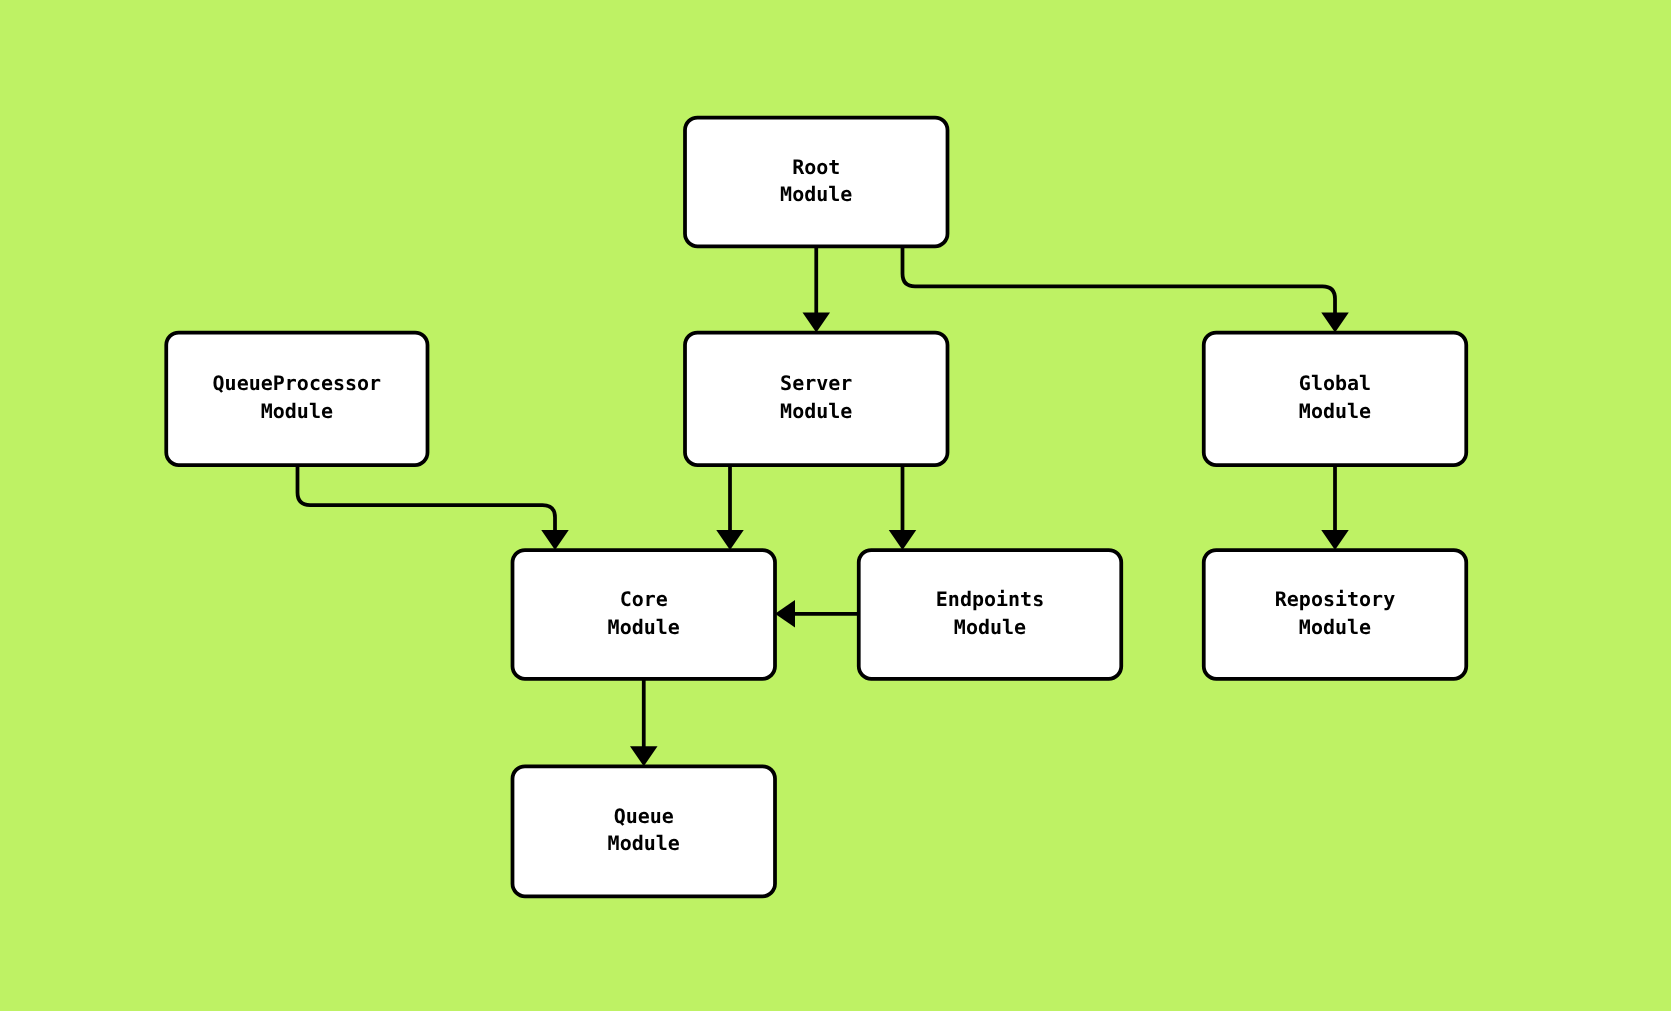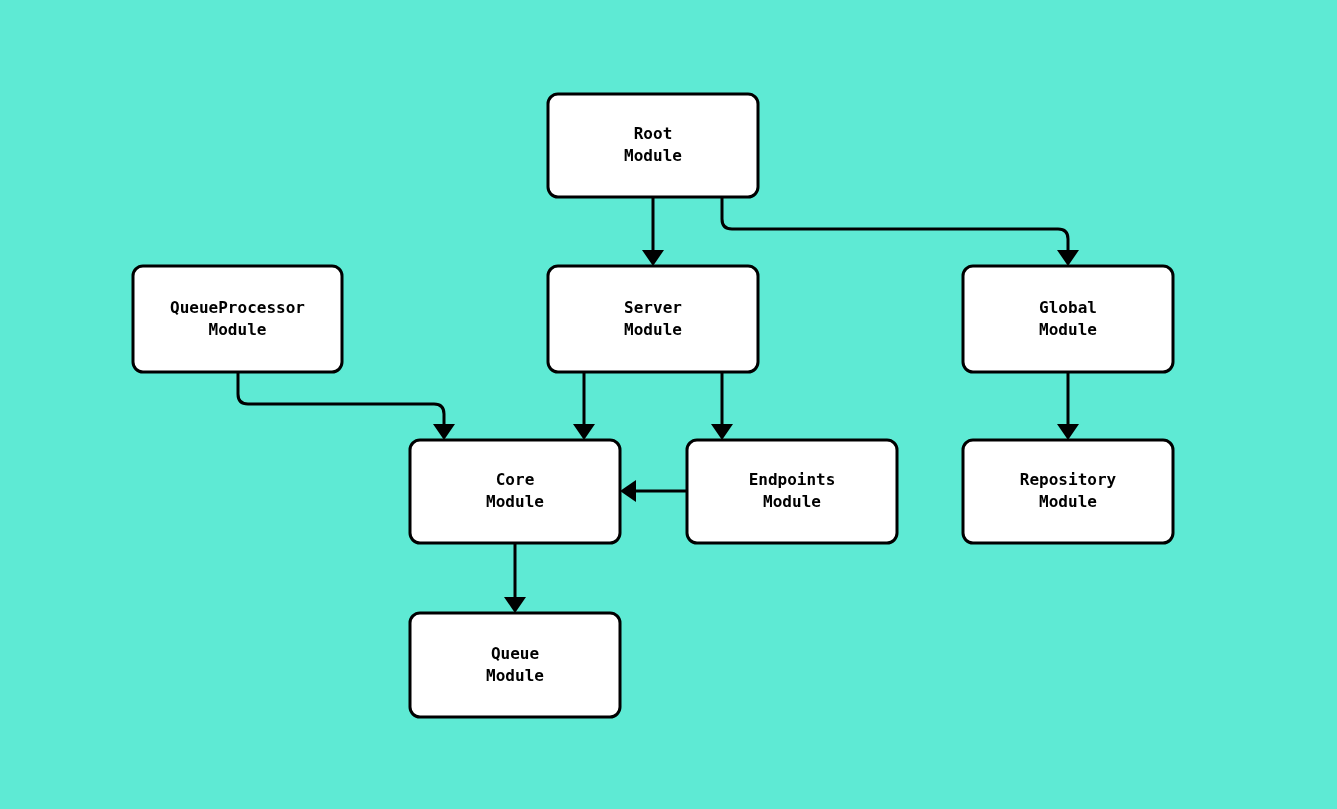--- a/index.html
+++ b/index.html
@@ -5,21 +5,21 @@
 <style>
   html, body {
     margin: 0;
     padding: 0;
     background: #ffffff;
   }
   #diagram-root {
     position: relative;
     width: 1337px;
     height: 809px;
-    background: #5eead4;
+    background: #bef264;
     overflow: hidden;
     font-family: "DejaVu Sans Mono", "Liberation Mono", monospace;
   }
   svg#graph {
     position: absolute;
     top: 0;
     left: 0;
     width: 1337px;
     height: 809px;
     display: block;

